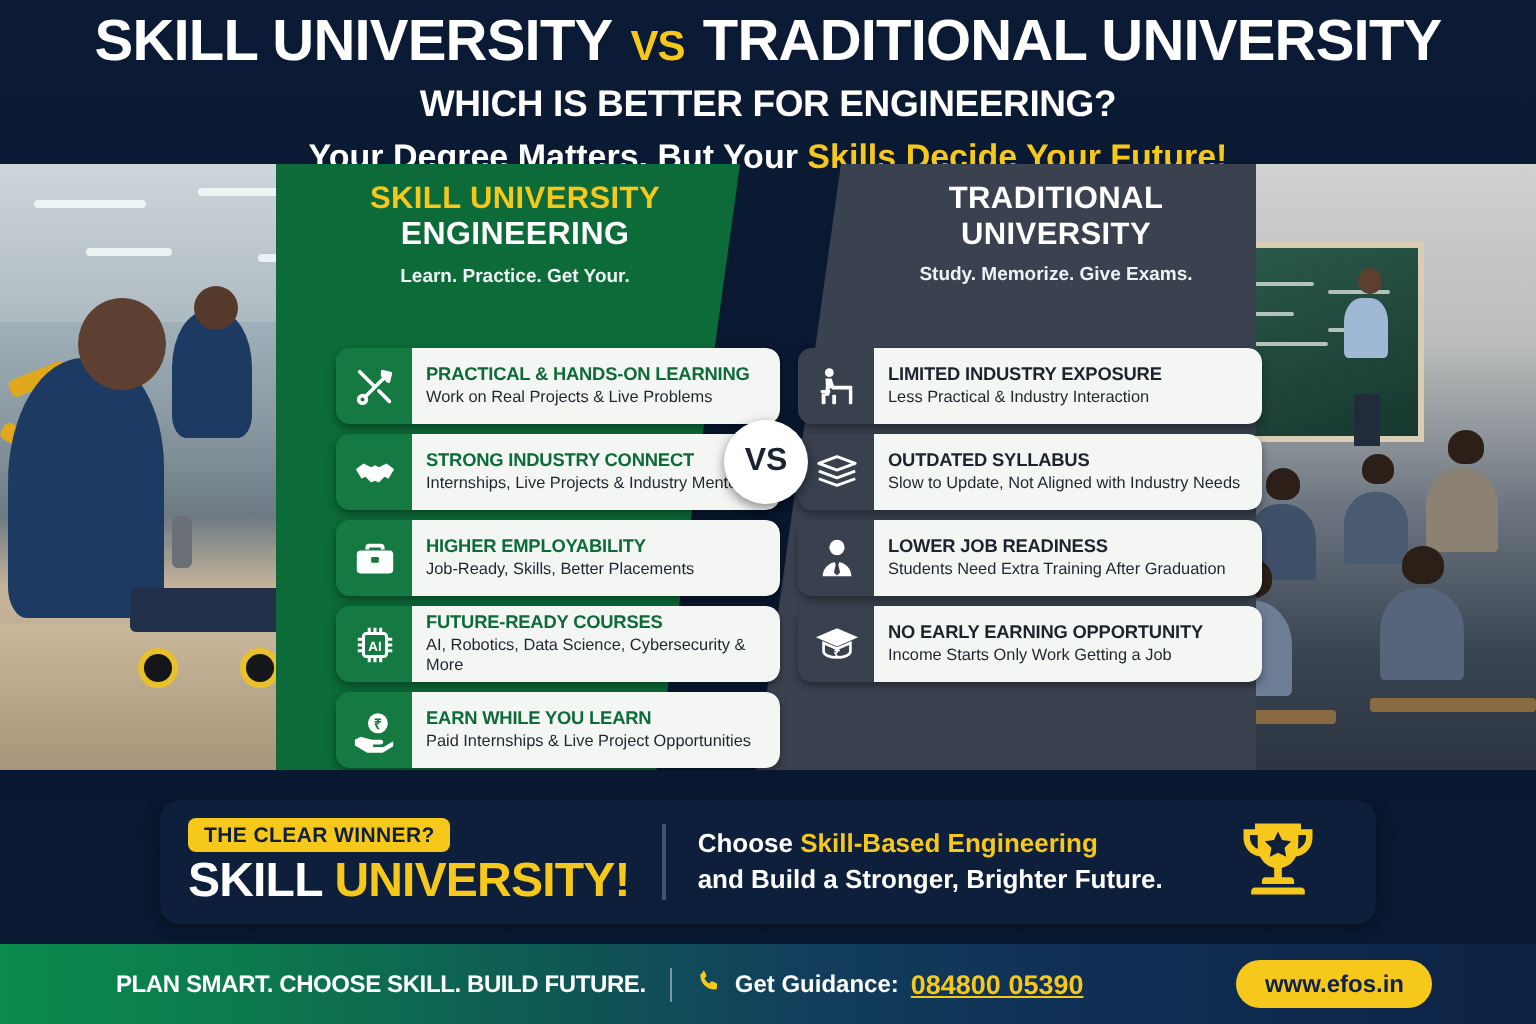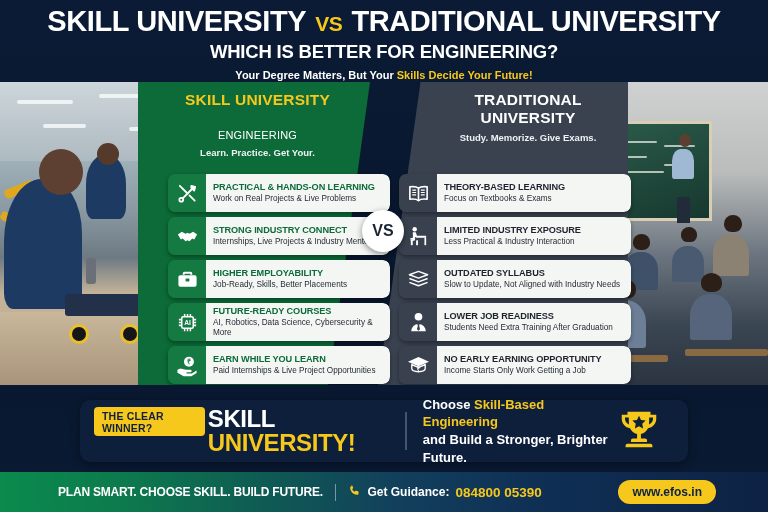--- a/index.html
+++ b/index.html
@@ -19,21 +19,21 @@
   
   .header { position:absolute; left:0; top:0; width:768px; height:82px;
     display:flex; flex-direction:column; align-items:center; justify-content:flex-start;
     padding-top:6px; }
   .h1row { display:flex; align-items:baseline; gap:9px; white-space:nowrap;
     font-size:29px; font-weight:bold; letter-spacing:-0.4px; line-height:1.05; }
   .h1row .w { color:#ffffff; }
   .h1row .vs { color:#f7c81c; font-size:21px; font-weight:bold; }
   .h2 { color:#ffffff; font-size:18.5px; font-weight:bold; margin-top:5px;
     letter-spacing:-0.2px; }
-  .h3 { font-size:11px; font-weight:bold; color:#ffffff; margin-top:6px; }
+  .h3 { font-size:17px; font-weight:bold; color:#ffffff; margin-top:6px; }
   .h3 .hi { color:#f7c81c; }
 
   
   .band { position:absolute; left:0; top:82px; width:768px; height:303px; overflow:hidden; }
 
   
   .photoL { position:absolute; left:0; top:0; width:215px; height:303px; overflow:hidden; }
   .photoR { position:absolute; right:0; top:0; width:185px; height:303px; overflow:hidden; }
 
   
@@ -67,21 +67,21 @@
   
   .panelL { position:absolute; left:138px; top:0; width:232px; height:303px;
     background:#0c6b38; clip-path:polygon(0 0,100% 0,82% 100%,0 100%); }
   .panelR { position:absolute; right:140px; top:0; width:250px; height:303px;
     background:#3a4250; clip-path:polygon(17% 0,100% 0,100% 100%,0 100%); }
 
   
   .colTitleL { position:absolute; left:150px; top:9px; width:215px; text-align:center; }
   .colTitleR { position:absolute; left:418px; top:9px; width:220px; text-align:center; }
   .ct-1 { color:#f7c81c; font-size:15.5px; font-weight:bold; line-height:1.14; letter-spacing:.2px; }
-  .ct-1w { color:#ffffff; font-size:11px; font-weight:normal; line-height:1.14; letter-spacing:.2px;margin-top:20px; }
+  .ct-1w { color:#ffffff; font-size:16px; font-weight:bold; line-height:1.14; letter-spacing:.2px; }
   .ct-2 { color:#ffffff; font-size:15.5px; font-weight:bold; line-height:1.14; letter-spacing:.2px; }
   .ct-sub { color:#eef2f4; font-size:9.5px; font-weight:bold; margin-top:6px; }
 
   
   .vsBadge { position:absolute; left:362px; top:128px; width:42px; height:42px;
     border-radius:50%; background:#ffffff; display:flex; align-items:center; justify-content:center;
     color:#1b2433; font-size:16px; font-weight:bold; box-shadow:0 2px 6px rgba(0,0,0,.45); z-index:8; }
 
   
   .cards { position:absolute; top:92px; }
@@ -97,42 +97,42 @@
   .green .card-ico { background:#147a41; }
   .green .c-title { color:#0c6b38; }
   .dark .card-ico { background:#39414f; }
   .dark .c-title { color:#1d232e; }
   .ico-svg { width:23px; height:23px; display:block; }
 
   
   .winner { position:absolute; left:80px; top:400px; width:608px; height:62px;
     background:#0e1f3c; border-radius:10px; display:flex; align-items:center;
     padding:0 14px; box-shadow:0 2px 8px rgba(0,0,0,.4); }
-  .win-left { display:flex; flex-direction:row; gap:3px; }
+  .win-left { display:flex; flex-direction:column; gap:3px; }
   .win-pill { align-self:flex-start; background:#f7c81c; color:#10203c;
     font-size:10.5px; font-weight:bold; padding:2.5px 8px; border-radius:4px;
     letter-spacing:.2px; }
   .win-big { font-size:24px; font-weight:bold; line-height:1; letter-spacing:-0.4px; }
   .win-big .w { color:#ffffff; }
   .win-big .y { color:#f7c81c; }
   .win-div { width:2px; height:38px; background:#3e5575; margin:0 16px; }
   .win-txt { color:#ffffff; font-size:13px; font-weight:bold; line-height:1.35; }
   .win-txt .y { color:#f7c81c; }
   .trophy { margin-left:auto; margin-right:12px; }
 
   
   .footer { position:absolute; left:0; bottom:0; width:768px; height:40px;
     background:linear-gradient(90deg,#0a8a4d 0%,#0d7a4d 16%,#0e5f52 32%,#123f5c 52%,#0f2f55 70%,#0d2244 100%);
     display:flex; align-items:center; }
   .f-slogan { color:#ffffff; font-size:12px; font-weight:bold; margin-left:58px;
     letter-spacing:-0.2px; }
   .f-div { width:1.5px; height:17px; background:#7d93b0; margin:0 12px; }
   .f-phone { display:flex; align-items:center; gap:6px; color:#ffffff;
     font-size:12px; font-weight:bold; }
-  .f-phone .num { color:#f7c81c; font-size:13.5px; font-weight:bold; }
+  .f-phone .num { color:#f7c81c; font-size:13.5px; font-weight:bold;text-decoration:underline; }
   .f-site { margin-left:auto; margin-right:52px; background:#f7c81c; color:#0d2244;
     font-size:12px; font-weight:bold; padding:5px 14px; border-radius:13px; }
 </style>
 </head>
 <body>
 
 <div id="poster">
 
   <div class="header">
     <div class="h1row">
@@ -284,33 +284,20 @@
         </div>
         <div class="card-body">
           <div class="c-title">EARN WHILE YOU LEARN</div>
           <div class="c-sub">Paid Internships &amp; Live Project Opportunities</div>
         </div>
       </div>
     </div>
 
     <div class="cards cardsR">
 
-      <div class="card dark">
-        <div class="card-ico">
-          <svg class="ico-svg" viewBox="0 0 24 24" fill="none" stroke="#fff" stroke-width="1.7" stroke-linejoin="round">
-            <path d="M12 6.5C10 4.8 6.6 4.5 3 5v13c3.6-.5 7 -.2 9 1.5 2-1.7 5.4-2 9-1.5V5c-3.6-.5-7-.2-9 1.5z"></path>
-            <path d="M12 6.5v13"></path>
-              <path d="M5.5 8.5h4M5.5 11h4M5.5 13.5h4M14.5 8.5h4M14.5 11h4M14.5 13.5h4" stroke-width="1.2"></path>
-          </svg>
-        </div>
-        <div class="card-body">
-          <div class="c-title">THEORY-BASED LEARNING</div>
-          <div class="c-sub">Focus on Textbooks &amp; Exams</div>
-        </div>
-      </div>
 
       <div class="card dark">
         <div class="card-ico">
           <svg class="ico-svg" viewBox="0 0 24 24" fill="#fff">
             <circle cx="8" cy="4.5" r="2.3"></circle>
             <path d="M6 7.5h3.2l1.6 5H8.3l-.4 4H5.6l.6-5z"></path>
             <rect x="9" y="11.3" width="11" height="2" rx="0.6"></rect>
             <rect x="18.2" y="13" width="1.8" height="8" rx="0.5"></rect>
             <rect x="4" y="15.5" width="2" height="5.5" rx="0.5"></rect>
             <rect x="9.5" y="16" width="2" height="5" rx="0.5"></rect>

